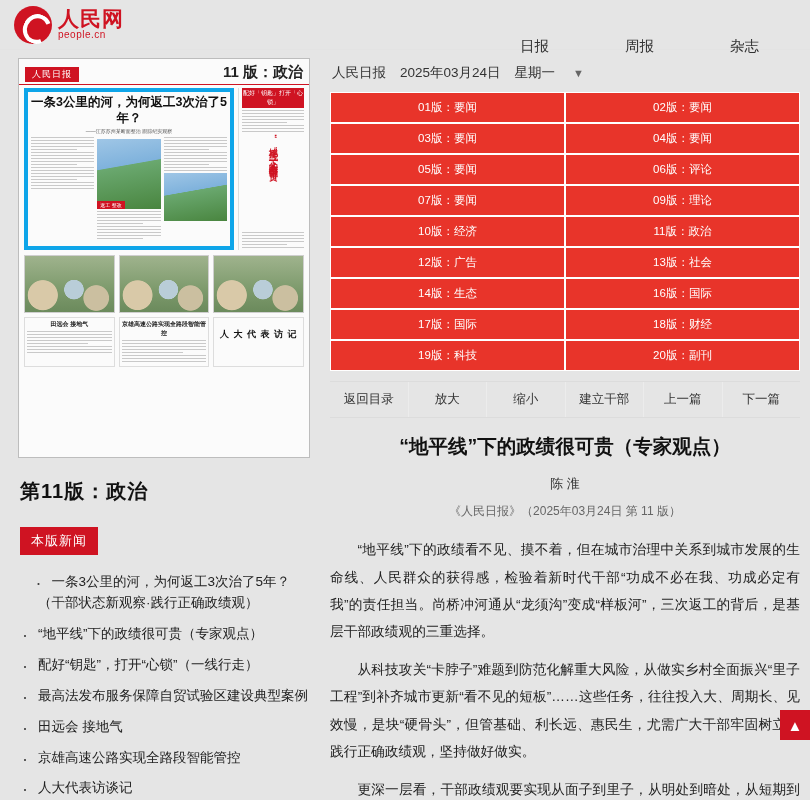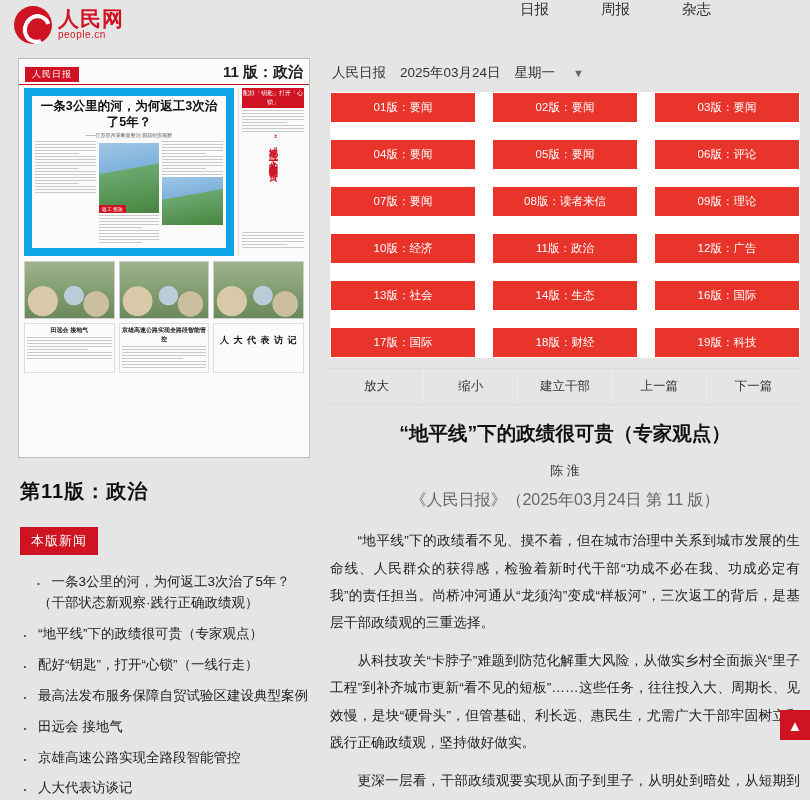--- a/index.html
+++ b/index.html
@@ -60,25 +60,25 @@
     letter-spacing: 1px;
   }
   .logo-sub {
     font-size: 10px;
     color: #cf1322;
     letter-spacing: .5px;
   }
   .nav {
     position: absolute;
     left: 520px;
-    top: 0;
+    top: 6px;
     height: 50px;
     display: flex;
-    align-items: flex-start;
-    gap: 52px;
+    align-items: flex-end;
+    gap: 76px;
   }
   .nav-item {
     font-size: 14.5px;
     color: #333;
     text-decoration: none;
     cursor: pointer;
   }
 
   
   .content {
@@ -121,21 +121,21 @@
     color: #222;
     font-weight: bold;
   }
   .thumb-body {
     display: flex;
     gap: 4px;
     padding: 3px 5px;
   }
   .thumb-main {
     flex: 1 1 auto;
-    border: 8px solid #0ea5e9;
+    border: 4px solid #0ea5e9;
     padding: 3px;
   }
   .thumb-headline {
     font-size: 12.5px;
     font-weight: bold;
     color: #111;
     text-align: center;
     line-height: 1.25;
     margin-bottom: 2px;
   }
@@ -291,22 +291,22 @@
     padding: 6px 2px 10px 2px;
   }
   .date-bar .chev {
     margin-left: 4px;
     color: #666;
     font-size: 11px;
     cursor: pointer;
   }
   .page-grid {
     display: grid;
-    grid-template-columns: repeat(3, 1fr);
-    gap: 18px;
+    grid-template-columns: repeat(2, 1fr);
+    gap: 2px;
     background: #fff;
     border: 1px solid #fff;
   }
   .page-cell {
     background: #e8342a;
     color: #fff;
     font-size: 11.5px;
     text-align: center;
     padding: 7px 2px;
     cursor: pointer;
@@ -339,21 +339,21 @@
     margin: 6px 0 14px 0;
   }
   .article-author {
     text-align: center;
     font-size: 13px;
     color: #333;
     margin-bottom: 10px;
   }
   .article-meta {
     text-align: center;
-    font-size: 16px;
+    font-size: 12px;
     color: #666;
     margin-bottom: 16px;
     margin-top: 8px;
   }
   .article-body p {
     font-size: 13.7px;
     line-height: 2.0;
     color: #222;
     margin: 0 0 10px 0;
     text-indent: 2em;
@@ -558,34 +558,35 @@
       </div>
 
       <div class="page-grid">
         <div class="page-cell">01版：要闻</div>
         <div class="page-cell">02版：要闻</div>
         <div class="page-cell">03版：要闻</div>
         <div class="page-cell">04版：要闻</div>
         <div class="page-cell">05版：要闻</div>
         <div class="page-cell">06版：评论</div>
         <div class="page-cell">07版：要闻</div>
-        <div class="page-cell">08版：读者来信</div>
         <div class="page-cell">09版：理论</div>
         <div class="page-cell">10版：经济</div>
         <div class="page-cell">11版：政治</div>
         <div class="page-cell">12版：广告</div>
         <div class="page-cell">13版：社会</div>
         <div class="page-cell">14版：生态</div>
         <div class="page-cell">16版：国际</div>
         <div class="page-cell">17版：国际</div>
         <div class="page-cell">18版：财经</div>
         <div class="page-cell">19版：科技</div>
+        <div class="page-cell">20版：副刊</div>
       </div>
 
       <div class="tool-bar">
+        <div class="tool-btn">返回目录</div>
         <div class="tool-btn">放大</div>
         <div class="tool-btn">缩小</div>
         <div class="tool-btn">建立干部</div>
         <div class="tool-btn">上一篇</div>
         <div class="tool-btn">下一篇</div>
       </div>
 
       <div class="article-title">“地平线”下的政绩很可贵（专家观点）</div>
       <div class="article-author">陈  淮</div>
       <div class="article-meta">《人民日报》（2025年03月24日   第   11   版）</div>

